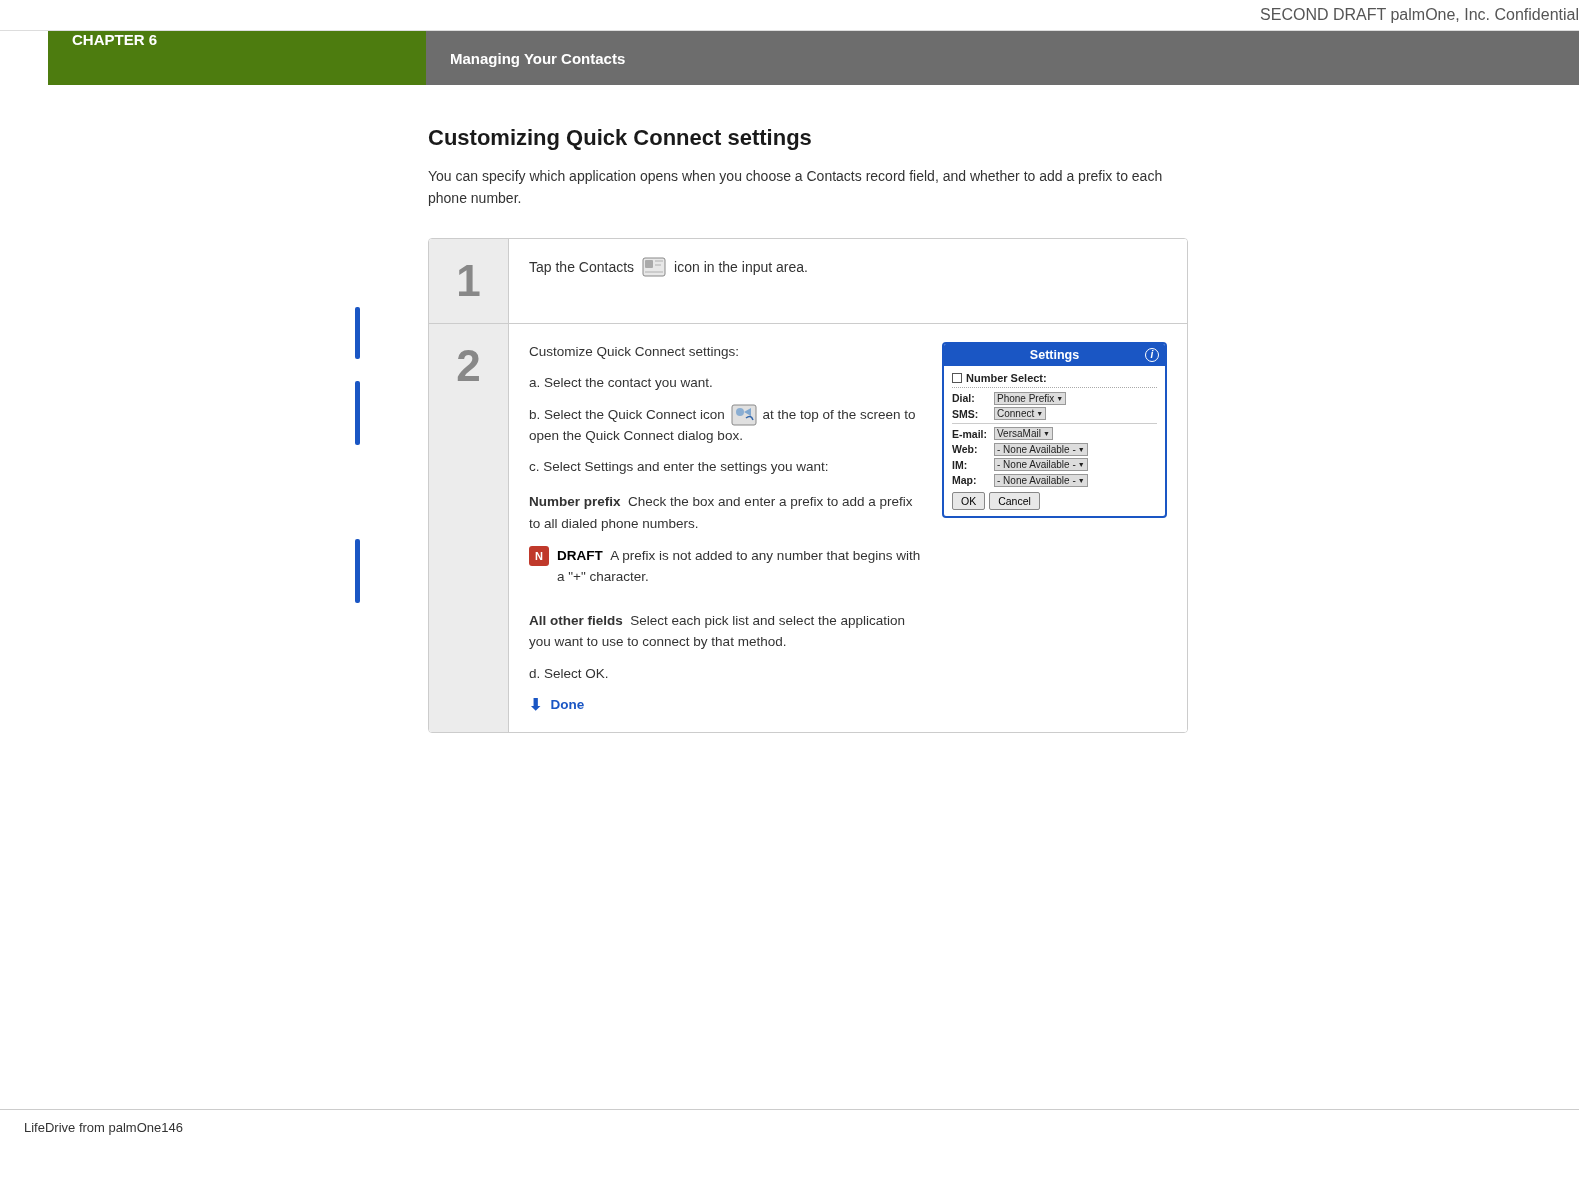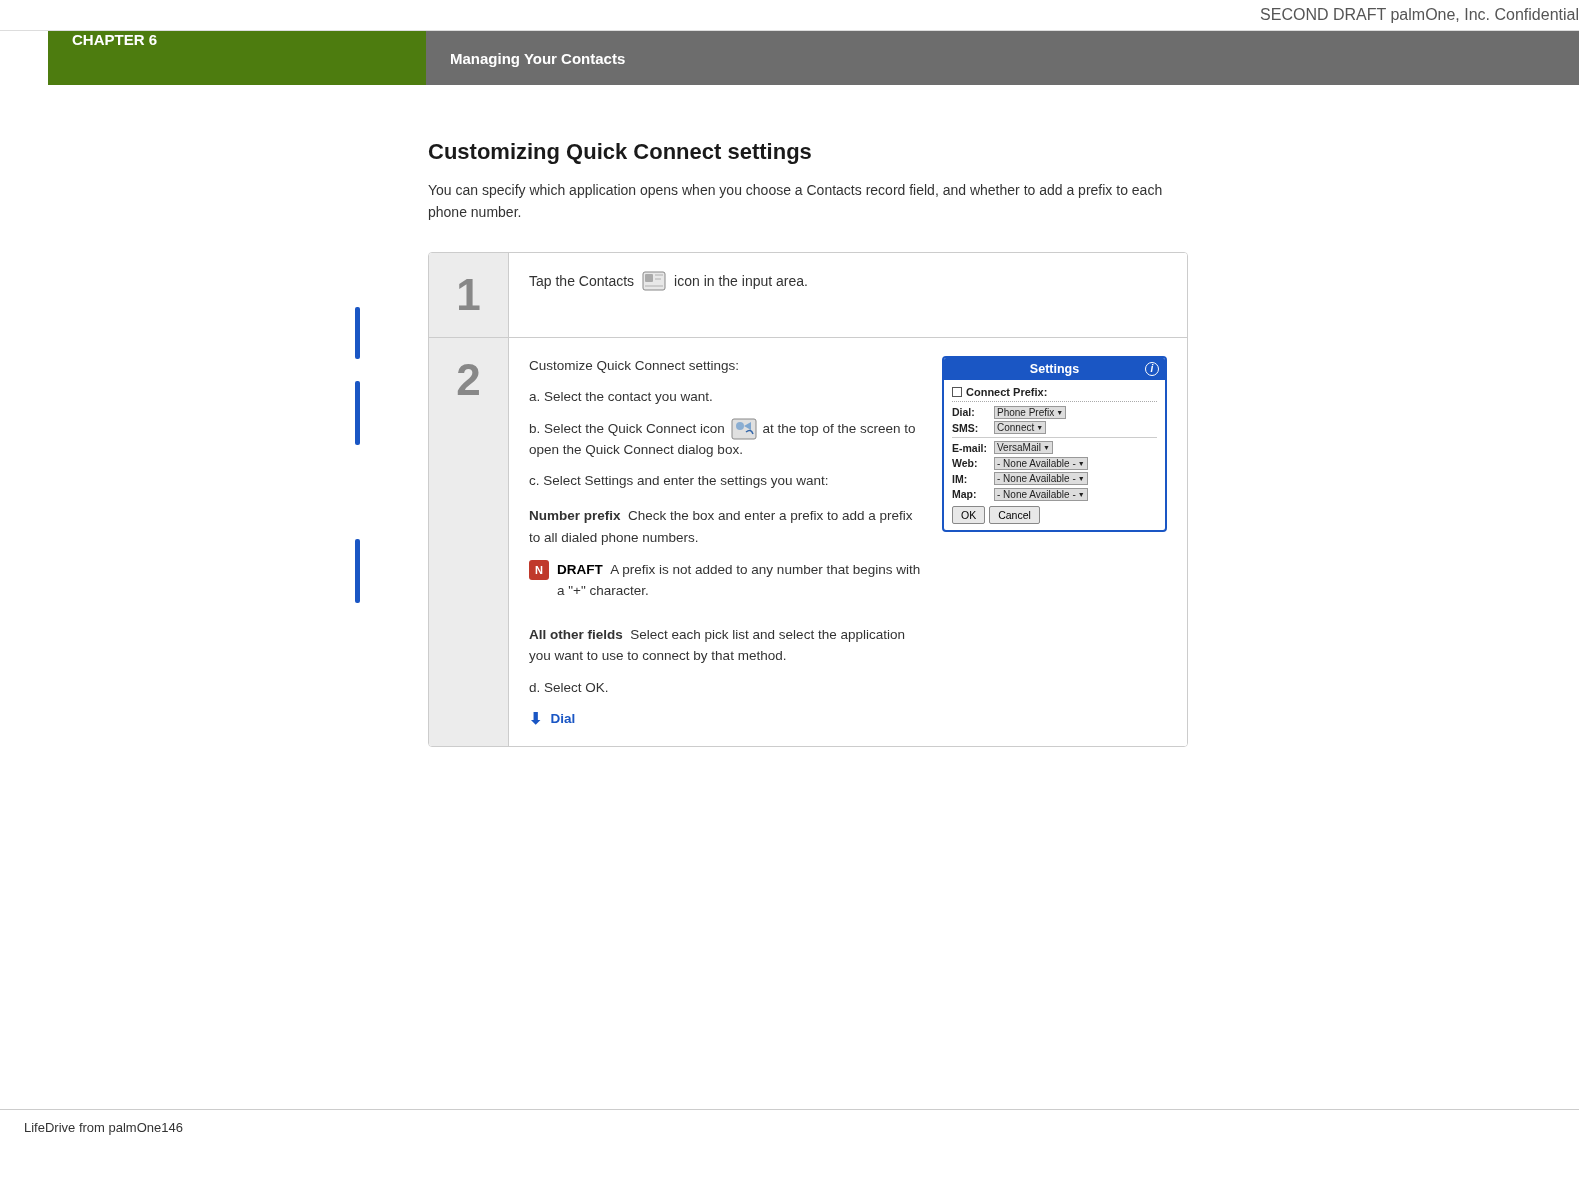--- a/index.html
+++ b/index.html
@@ -72,21 +72,20 @@
       flex: 1;
       padding: 40px 60px 40px 50px;
       background: #fff;
     }
 
     .section-title {
       font-size: 22px;
       font-weight: bold;
       color: #1a1a1a;
       margin-bottom: 14px;
-      margin-top: 14px;
     }
 
     .section-intro {
       font-size: 14px;
       color: #333;
       line-height: 1.6;
       margin-bottom: 28px;
       max-width: 760px;
     }
 
@@ -439,35 +438,35 @@
                 </div>
 
                 <p>
                   <span class="field-label-bold">All other fields</span>&nbsp;&nbsp;<span>Select each pick list and select the application you want to use to connect by that method.</span>
                 </p>
 
                 <p>d.  Select OK.</p>
 
                 <div class="done-row">
                   <span class="done-arrow">⬇</span>
-                  <span class="done-label">Dial</span>
+                  <span class="done-label">Done</span>
                 </div>
               </div>
             </div>
 
             <div class="settings-panel">
               <div class="settings-panel-header">
                 <span>Settings</span>
                 <div class="info-icon">i</div>
               </div>
               <div class="settings-panel-body">
 
                 <div class="settings-row">
                   <div class="settings-checkbox"></div>
-                  <span class="settings-label-bold">Connect Prefix:</span>
+                  <span class="settings-label-bold">Number Select:</span>
                 </div>
                 <div class="settings-dotted-line"></div>
 
                 <div class="settings-field-row">
                   <span class="settings-field-label">Dial:</span>
                   <span class="settings-dropdown">Phone Prefix</span>
                 </div>
 
                 <div class="settings-field-row">
                   <span class="settings-field-label">SMS:</span>

